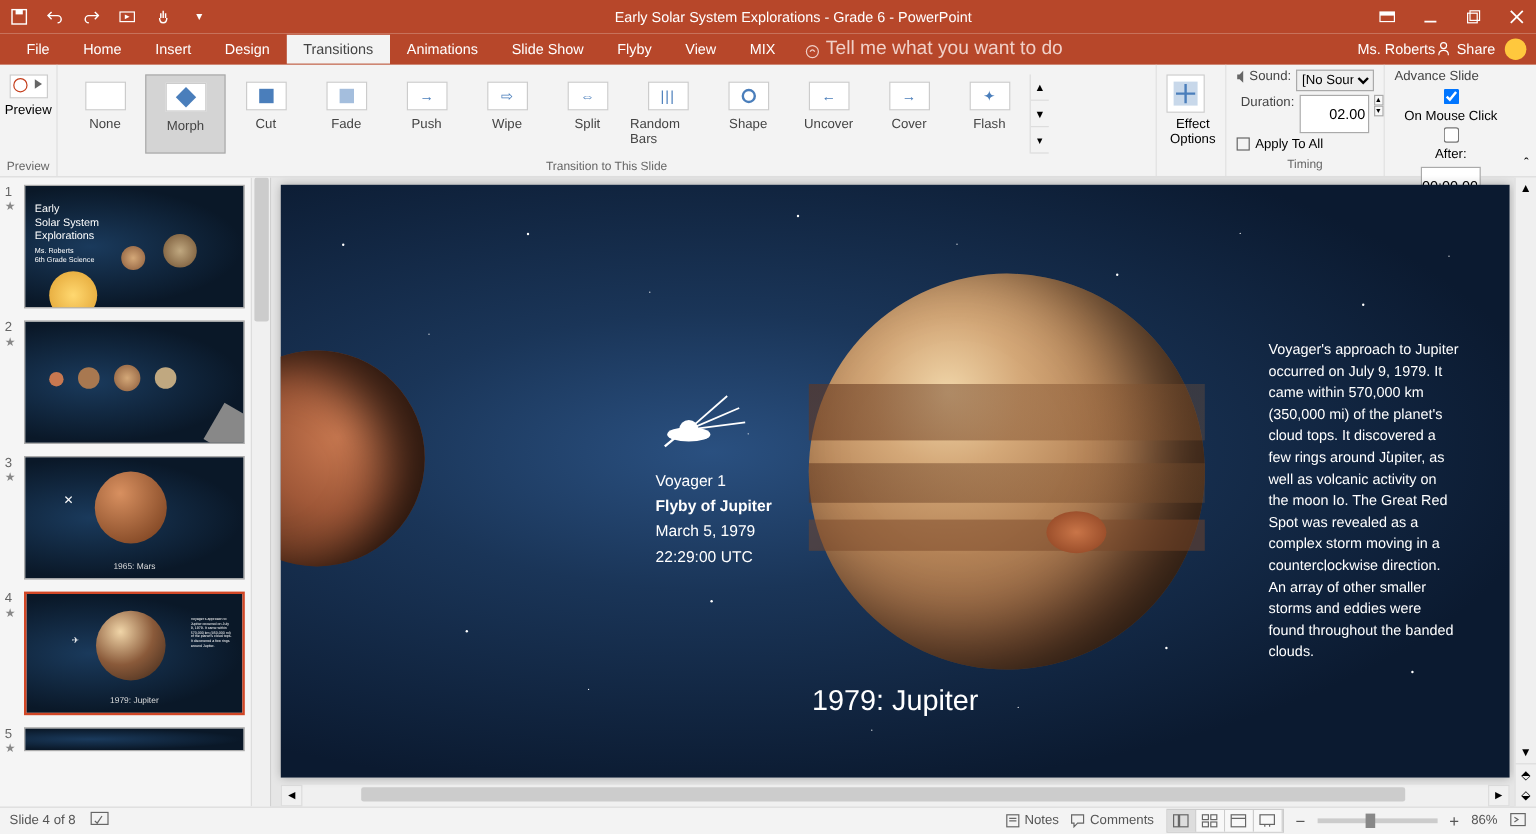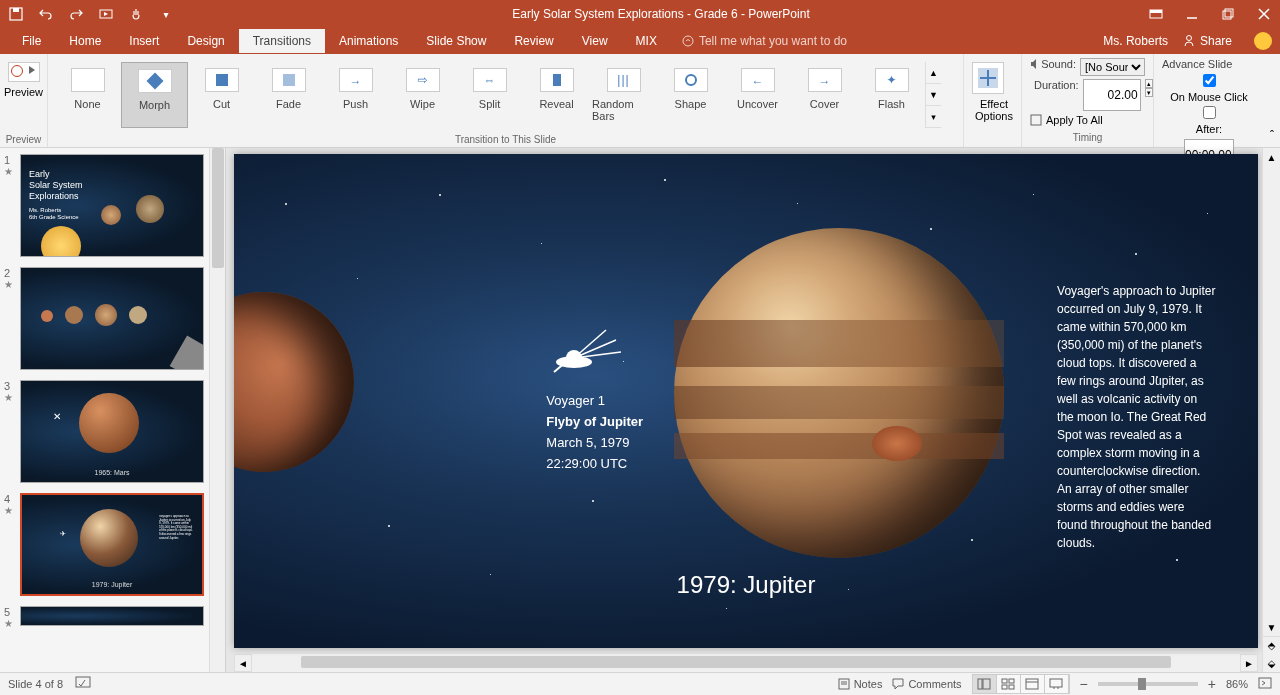--- a/index.html
+++ b/index.html
@@ -8,22 +8,22 @@
     .title-bar { background: #b7472a; height: 28px; display: flex; align-items: center; color: #fff; padding: 0 8px; }
     .qat { display: flex; gap: 14px; align-items: center; }
     .qat-item { width: 16px; height: 16px; display: flex; align-items: center; justify-content: center; cursor: pointer; }
     .title-text { flex: 1; text-align: center; font-size: 12px; }
     .win-controls { display: flex; gap: 20px; }
     .win-btn { width: 16px; height: 16px; display: flex; align-items: center; justify-content: center; cursor: pointer; }
     
     .menu-bar { background: #b7472a; height: 26px; display: flex; align-items: center; color: #fff; padding: 0 8px; }
     .menu-item { padding: 5px 14px; cursor: pointer; font-size: 12px; }
     .menu-item.active { background: #f3f3f3; color: #444; }
-    .tell-me { display: flex; align-items: flex-end; gap: 4px; margin-left: 10px; color: #f0d0c8; font-size: 12px; }
-    .user-area { margin-left: auto; display: flex; gap: 14px; align-items: center; justify-content: space-between; }
+    .tell-me { display: flex; align-items: flex-end; gap: 4px; margin-left: 10px; color: #f0d0c8; font-size: 16px; }
+    .user-area { margin-left: auto; display: flex; align-items: center; justify-content: space-between; }
     .share-btn { display: flex; gap: 4px; align-items: center; }
     .smiley { width: 18px; height: 18px; background: #ffc83d; border-radius: 50%; margin-left: 8px; }
     
     .ribbon { background: #f3f3f3; height: 94px; display: flex; border-bottom: 1px solid #d4d4d4; }
     .ribbon-group { border-right: 1px solid #e0e0e0; padding: 4px 4px 2px; display: flex; flex-direction: column; }
     .ribbon-group-label { font-size: 10px; color: #666; text-align: center; margin-top: auto; padding-top: 2px; }
     .preview-group { width: 48px; }
     .preview-btn { display: flex; flex-direction: column; align-items: center; gap: 4px; padding: 4px 2px; cursor: pointer; }
     .preview-icon { width: 32px; height: 20px; background: #fff; border: 1px solid #ccc; position: relative; }
     .preview-icon::before { content: ''; position: absolute; left: 2px; top: 2px; width: 10px; height: 10px; border: 1px solid #c43e1c; border-radius: 50%; }
@@ -176,21 +176,21 @@
 </div>
 
 <div class="menu-bar">
   <div class="menu-item">File</div>
   <div class="menu-item">Home</div>
   <div class="menu-item">Insert</div>
   <div class="menu-item">Design</div>
   <div class="menu-item active">Transitions</div>
   <div class="menu-item">Animations</div>
   <div class="menu-item">Slide Show</div>
-  <div class="menu-item">Review</div>
+  <div class="menu-item">Flyby</div>
   <div class="menu-item">View</div>
   <div class="menu-item">MIX</div>
   <div class="tell-me">
     <svg width="14" height="14" viewBox="0 0 14 14">
         <circle cx="7" cy="7" r="5" fill="none" stroke="#f0d0c8"></circle>
         <path d="M5 7 Q7 4 9 7" fill="none" stroke="#f0d0c8"></path>
       </svg>
     <span>Tell me what you want to do</span>
   </div>
   <div class="user-area">
@@ -249,26 +249,20 @@
         <div class="trans-icon">
             <span style="color:#4a7ebb">⇨</span>
           </div>
         <span class="trans-label">Wipe</span>
       </div>
       <div class="trans-item">
         <div class="trans-icon">
             <span style="color:#4a7ebb">⇔</span>
           </div>
         <span class="trans-label">Split</span>
-      </div>
-      <div class="trans-item">
-        <div class="trans-icon">
-            <div class="trans-icon-inner" style="width:8px"></div>
-          </div>
-        <span class="trans-label">Reveal</span>
       </div>
       <div class="trans-item">
         <div class="trans-icon">
             <span style="color:#4a7ebb;letter-spacing:1px">|||</span>
           </div>
         <span class="trans-label">Random Bars</span>
       </div>
       <div class="trans-item">
         <div class="trans-icon">
             <div style="width:12px;height:12px;border:2px solid #4a7ebb;border-radius:50%"></div>

